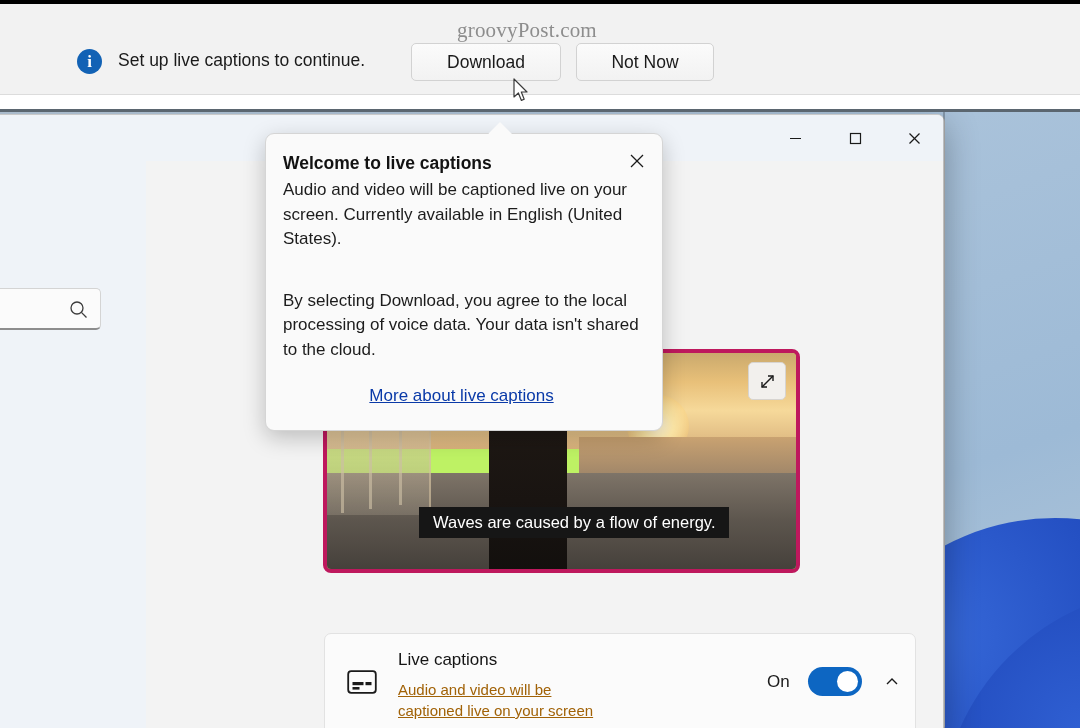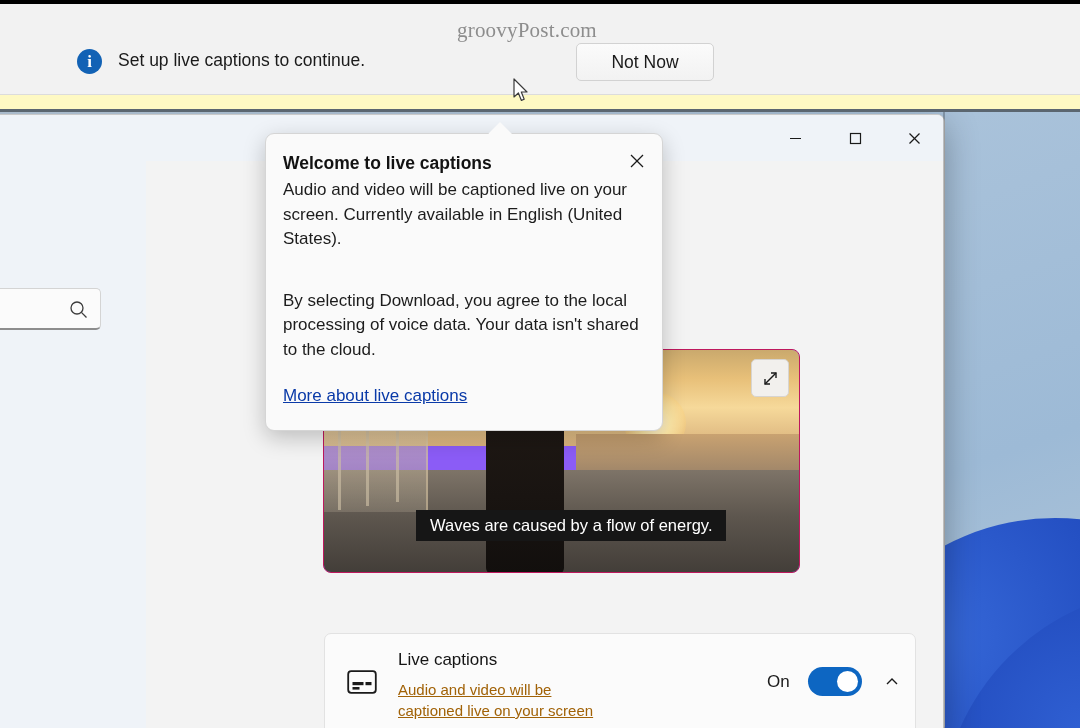--- a/index.html
+++ b/index.html
@@ -45,21 +45,21 @@
     border-radius: 50%;
     background: radial-gradient(circle at 30% 30%, #2f5fd2 0%, #1b42b4 50%, #102f8c 100%);
   }
 
   
   #notif-band {
     position: absolute;
     left: 0; top: 0;
     width: 1080px;
     height: 112px;
-    background: #fef9c3;
+    background: #ffffff;
     border-bottom: 3px solid #5b6670;
     overflow: hidden;
   }
   #notif-band::before {
     content: "";
     position: absolute;
     left: 0; top: 0; right: 0; height: 4px;
     background: #000;
   }
   #notif-inner {
@@ -211,22 +211,22 @@
     left: 134px; top: 110px;
     font-size: 17px;
     color: #4a4a4a;
   }
   #video-card {
     position: absolute;
     left: 177px; top: 188px;
     width: 477px; height: 224px;
     border-radius: 8px;
     overflow: hidden;
-    border: 1px solid #be185d;
-    background: #8b5cf6;
+    border: 4px solid #be185d;
+    background: #bef264;
   }
   #video-sky {
     position: absolute; left: 0; top: 0;
     width: 477px; height: 96px;
     background: linear-gradient(180deg, #caa96d 0%, #e8c079 30%, #f6d99a 60%, #d9b27c 100%);
   }
   #video-sun {
     position: absolute;
     left: 300px; top: 42px;
     width: 62px; height: 62px;
@@ -385,20 +385,21 @@
   }
   .callout-p.second { margin-top: 37px; }
   #callout-links { margin-top: 22px; }
   .callout-link {
     display: block;
     font-size: 17px;
     line-height: 24px;
     color: #0a3aa8;
     text-decoration: underline;
     cursor: default;
+    text-align: center;
   }
 
   #winborder-shade {
     position: absolute;
     left: 943px; top: 112px;
     width: 2px; height: 616px;
     background: rgba(0,0,0,0.22);
   }
 </style>
 </head>
@@ -530,20 +531,21 @@
         <span class="callout-link">More about live captions</span>
       </div>
     </div>
   </div>
 
   <div id="notif-band">
     <div id="notif-inner"></div>
     <div id="watermark">groovyPost.com</div>
     <div id="notif-icon">i</div>
     <div id="notif-text">Set up live captions to continue.</div>
+    <button class="notif-btn" id="btn-download">Download</button>
     <button class="notif-btn" id="btn-notnow">Not Now</button>
   </div>
 
   <div id="cursor">
     <svg width="18" height="26" viewBox="0 0 18 26">
       <polygon points="1,1 1,19 5.4,15 8.4,22.4 11.2,21.2 8.3,14 14,14" fill="#ffffff" stroke="#3a3a3a" stroke-width="1.2" stroke-linejoin="round"></polygon>
     </svg>
   </div>
 
 </div>

